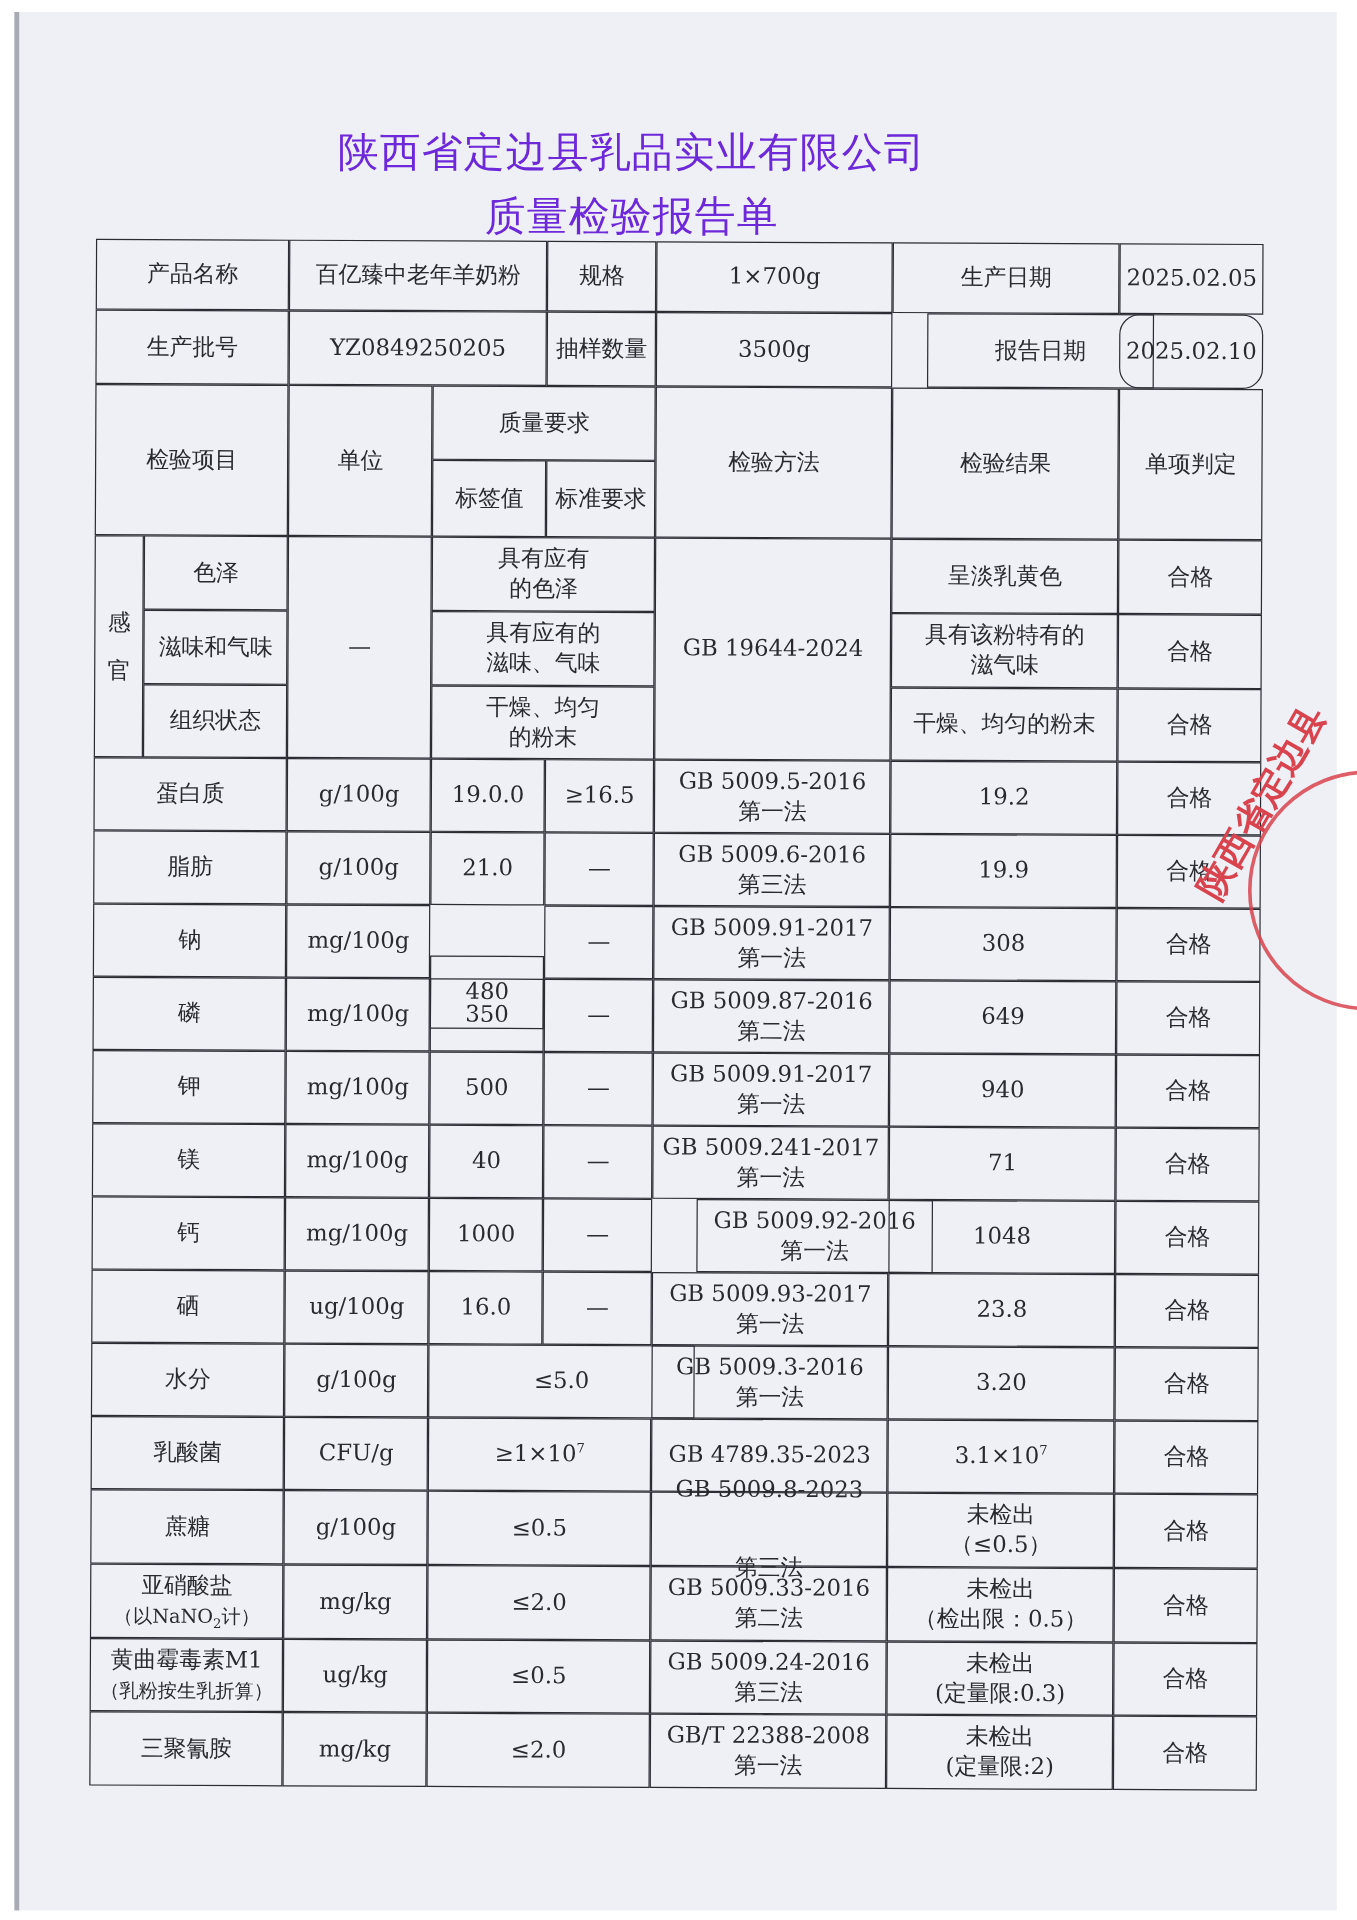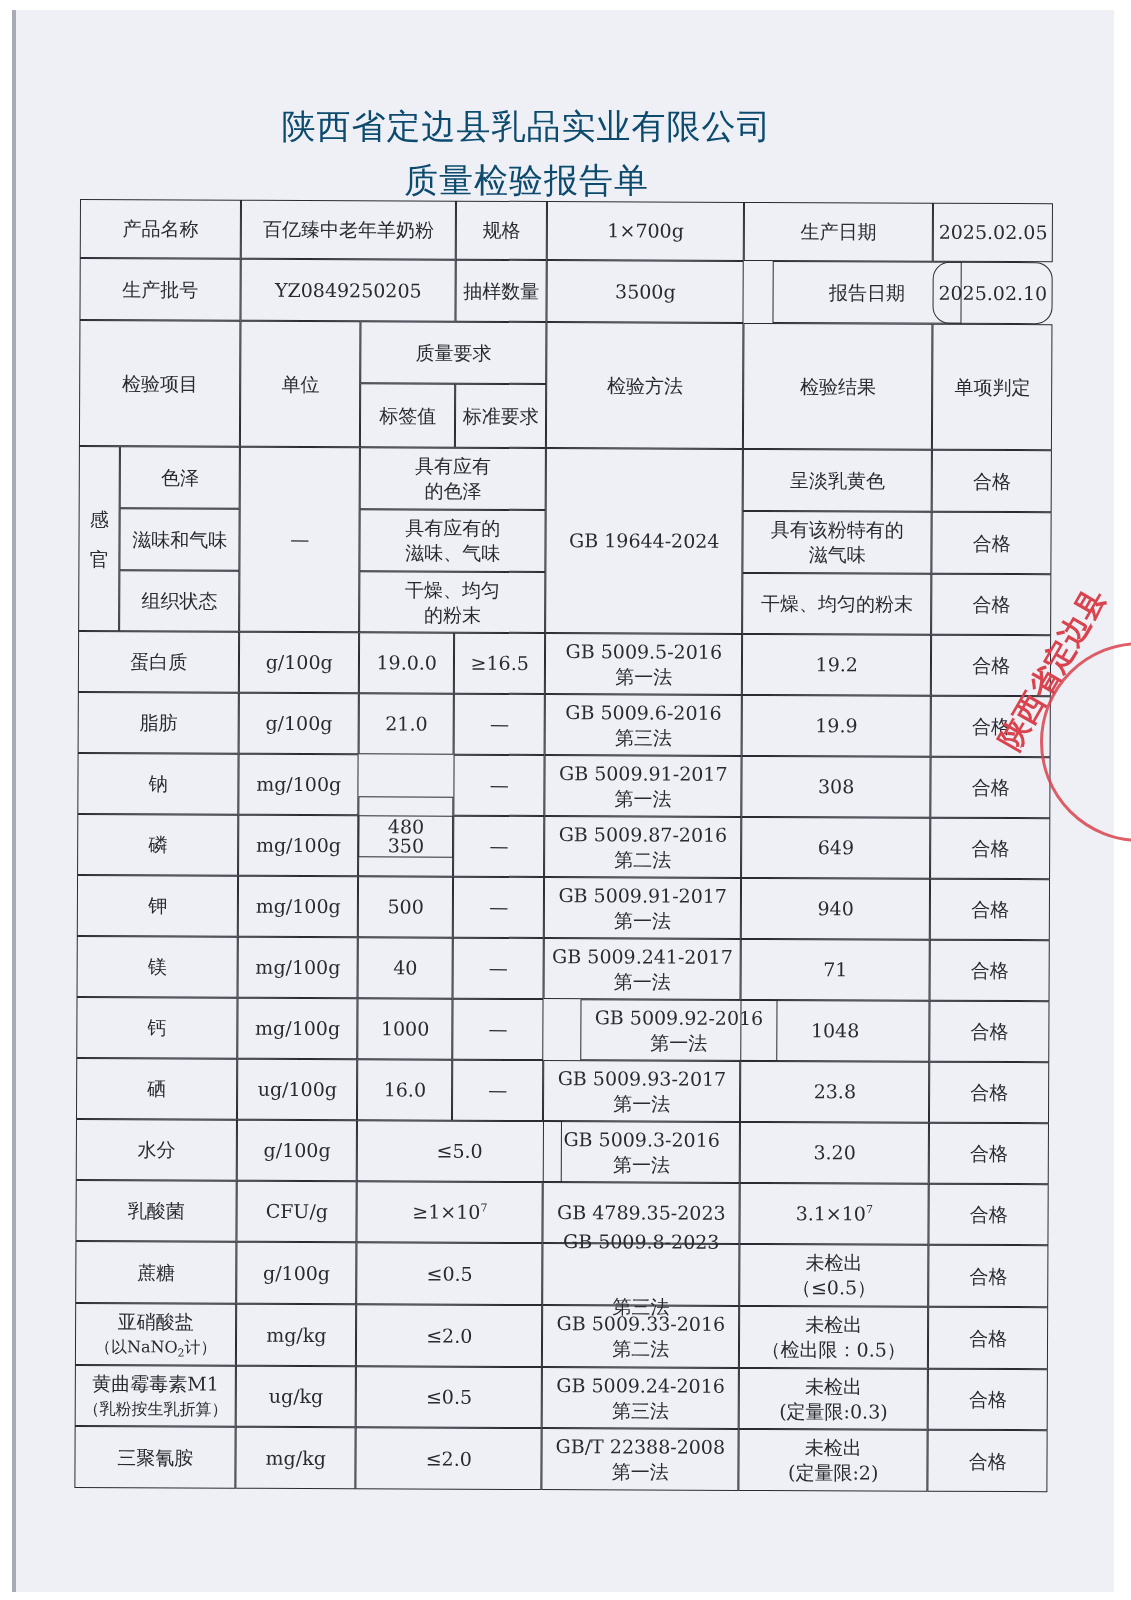--- a/index.html
+++ b/index.html
@@ -9,21 +9,21 @@
     font-family:"DejaVu Serif","Liberation Serif",serif;
   }
   .paper {
     position:absolute; left:12px; top:10px; width:1098px; height:1582px;
     background:#eef0f6;
     border-left:4px solid #a8abb3;
   }
   .title {
     position:absolute; left:0; width:1053px; text-align:center;
     font-family:Liberation Sans, sans-serif;
-    color:#0c4a6e; letter-spacing:1px;
+    color:#6d28d9; letter-spacing:1px;
   }
   .t1 { top:104px; font-size:34px; }
   .t2 { top:158px; font-size:34px; }
   .grid {
     position:absolute; left:0; top:0; width:1131px; height:1600px;
     transform-origin: 80px 200px;
     transform: rotate(0.25deg);
   }
   .cell {
     position:absolute; box-sizing:border-box;
@@ -356,21 +356,21 @@
   <div class="cell" style="left:934px;top:1059px;width:120px;height:61px;">
       <span class="l">合格</span>
     </div>
 
   <div class="cell" style="left:81px;top:1120px;width:161px;height:61px;">
       <span class="l">水分</span>
     </div>
   <div class="cell" style="left:242px;top:1120px;width:120px;height:61px;">
       <span class="l">g/100g</span>
     </div>
-  <div class="cell" style="left:362px;top:1120px;width:205px;height:61px;">
+  <div class="cell" style="left:362px;top:1120px;width:222px;height:61px;">
       <span class="l">≤5.0</span>
     </div>
   <div class="cell" style="left:548px;top:1120px;width:197px;height:61px;">
       <span class="l">GB 5009.3-2016</span>
       <span class="l">第一法</span>
     </div>
   <div class="cell" style="left:745px;top:1120px;width:189px;height:61px;">
       <span class="l">3.20</span>
     </div>
   <div class="cell" style="left:934px;top:1120px;width:120px;height:61px;">

